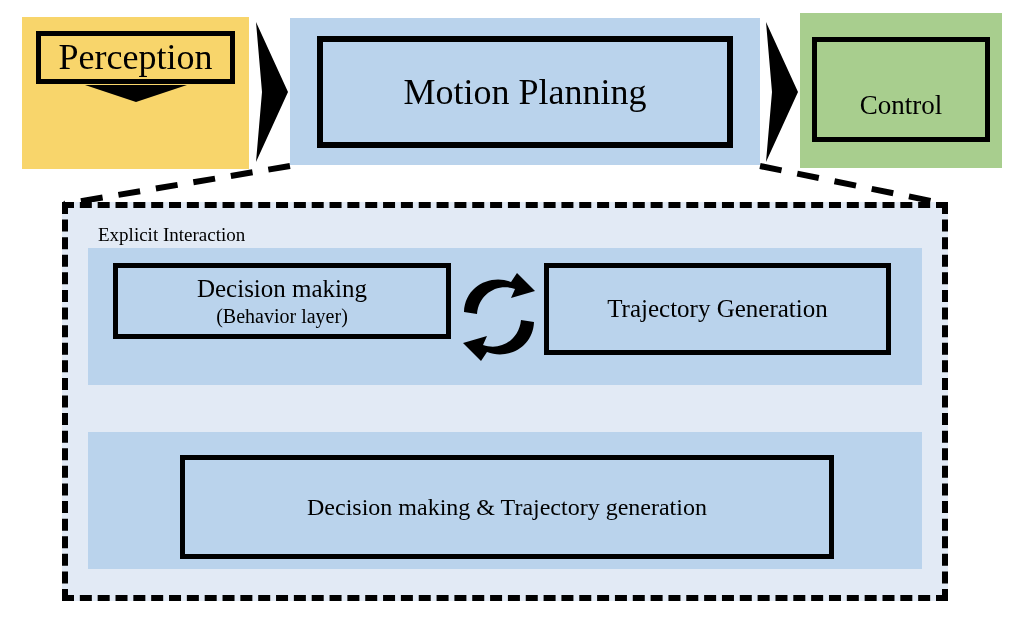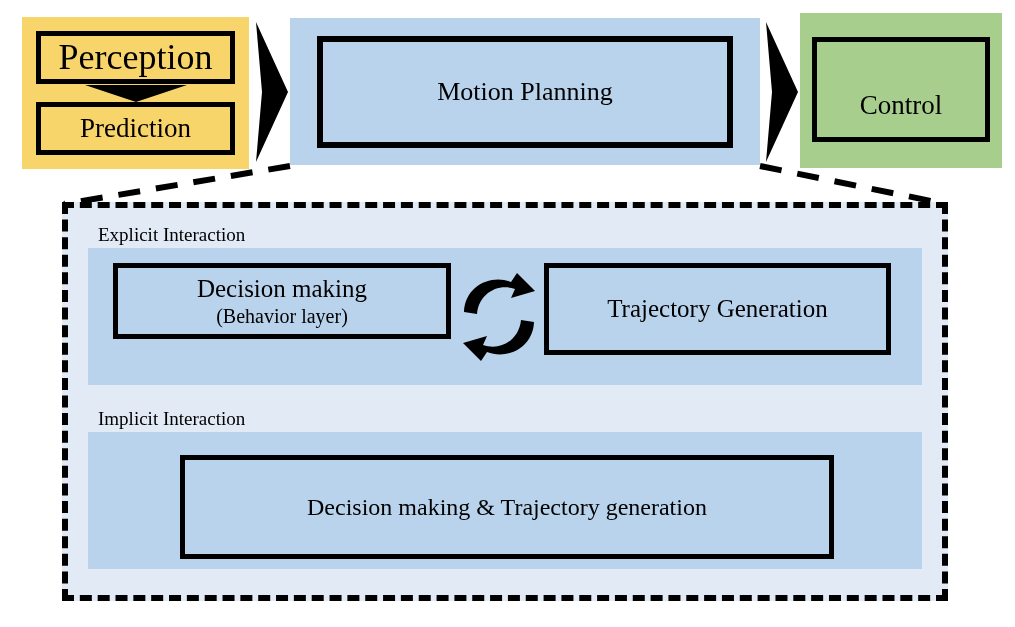--- a/index.html
+++ b/index.html
@@ -65,21 +65,21 @@
   #motion-planning-group {
     left: 290px; top: 18px;
     width: 470px; height: 147px;
     background: #BAD3EC;
   }
   #motion-planning-box {
     left: 27px; top: 18px;
     width: 416px; height: 112px;
     background: #BAD3EC;
     border: 6px solid #000000;
-    font-size: 26px;
+    font-size: 36px;
     text-align: right;
   }
 
   
   #low-level-control-group {
     left: 800px; top: 13px;
     width: 202px; height: 155px;
     background: #A8CE8E;
   }
   #low-level-control-box {
@@ -162,23 +162,20 @@
   <div class="abs" id="perception-group">
 
     <div class="abs box" id="perception-box">
       <span>Perception</span>
     </div>
 
     <svg class="abs" id="perception-to-prediction-arrow" viewBox="0 0 102 17">
       <polygon points="0,0 102,0 51,17" fill="#000000"></polygon>
     </svg>
 
-    <div class="abs box" id="prediction-box">
-      <span>Prediction</span>
-    </div>
   </div>
 
   <svg class="abs chevron" id="arrow-perception-to-planning" viewBox="0 0 36 140">
     <path d="M4,0 L36,70 L4,140 L10,70 Z" fill="#000000"></path>
   </svg>
 
   <div class="abs" id="motion-planning-group">
     <div class="abs box" id="motion-planning-box">
       <span>Motion Planning</span>
     </div>
@@ -223,21 +220,20 @@
     <path d="M73,50
              C72,76 46,88 26,80
              L20,89 L2,71 L26,64 L22,73
              C40,79 58,68 60,48 Z" fill="#000000"></path>
   </svg>
 
   <div class="abs box" id="trajectory-generation-box">
     <span>Trajectory Generation</span>
   </div>
 
-  <div class="abs section-label" id="implicit-interaction-label">Implicit Interaction</div>
 
   <div class="abs interaction-band" id="implicit-interaction-band"></div>
 
   <div class="abs box" id="combined-box">
     <span>Decision making &amp; Trajectory generation</span>
   </div>
 
 </div>
 
 </body></html>

